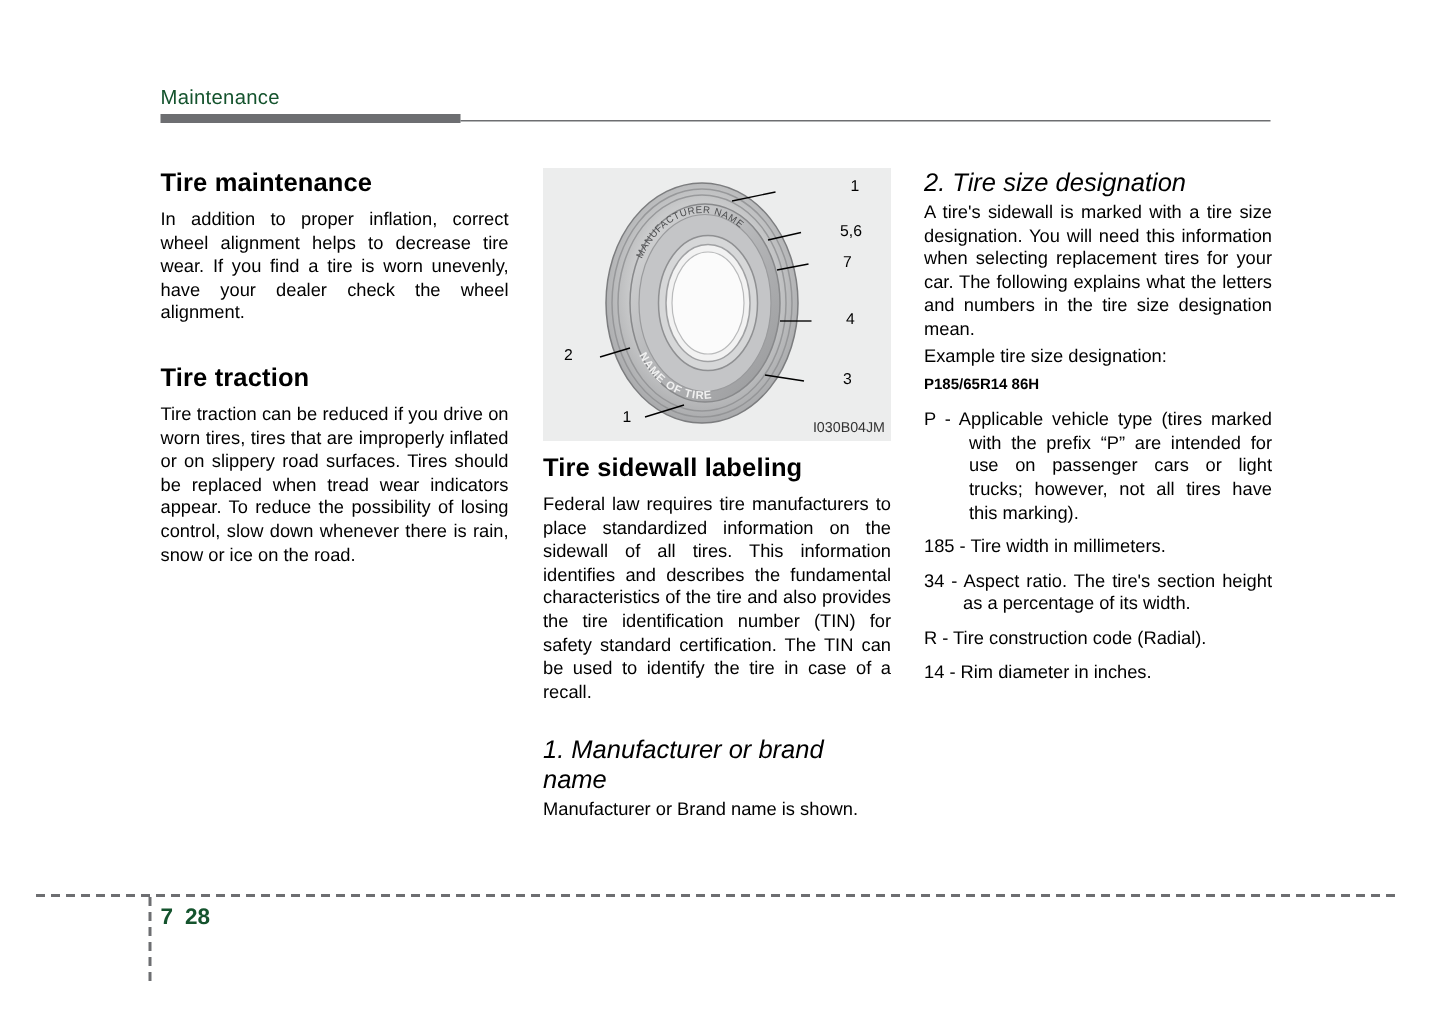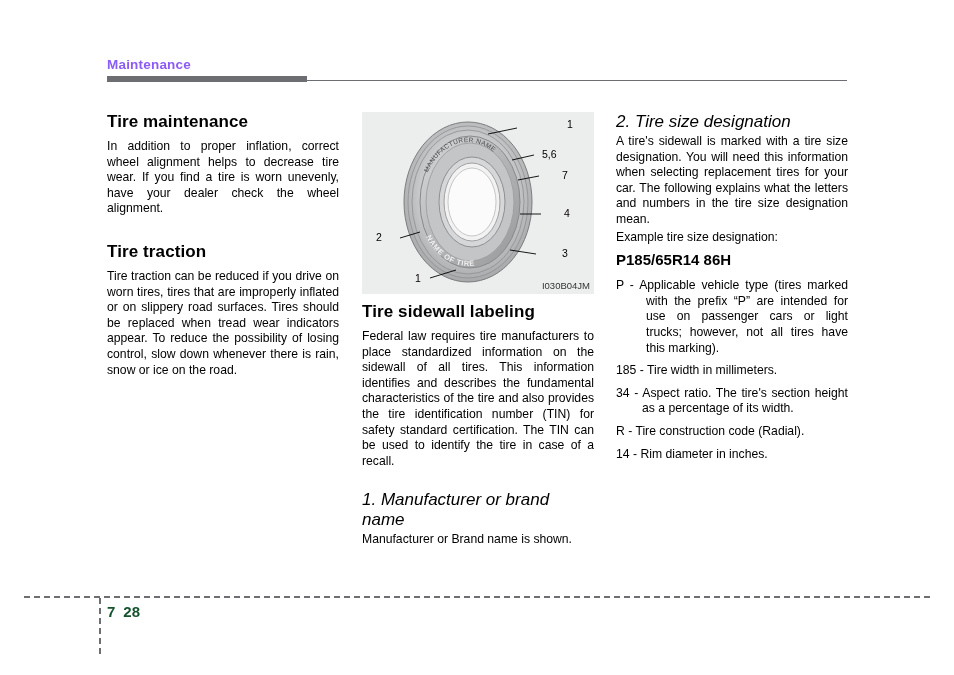--- a/index.html
+++ b/index.html
@@ -19,22 +19,22 @@
     width: 954px;
     height: 675px;
   }
 
   
   .header-title {
     position: absolute;
     left: 107px;
     top: 57px;
     font-size: 13.5px;
-    font-weight: bold;
-    color: #8b5cf6;
+    font-weight: normal;
+    color: #14532d;
     letter-spacing: 0.2px;
   }
   .header-rule-thick {
     position: absolute;
     left: 107px;
     top: 76px;
     width: 200px;
     height: 6px;
     background: #6d6e71;
   }
@@ -116,21 +116,21 @@
     display: block;
     padding-left: 26px;
     text-indent: -26px;
   }
   .deflist .hang2 {
     display: block;
     padding-left: 30px;
     text-indent: -30px;
   }
   .code-line {
-    font-size: 15px;
+    font-size: 10px;
     font-weight: bold;
     margin: 6px 0 10px 0;
   }
   .numhead {
     font-size: 17px;
     font-weight: normal;
     font-style: italic;
     margin: 0 0 2px 0;
   }
 
@@ -225,21 +225,21 @@
             <line x1="134" y1="62" x2="155" y2="58"></line>
             <line x1="136" y1="96" x2="157" y2="96"></line>
             <line x1="126" y1="132" x2="152" y2="136"></line>
             <line x1="36" y1="114" x2="16" y2="120"></line>
             <line x1="72" y1="152" x2="46" y2="160"></line>
           </g>
         </svg>
       </div>
 
       <div class="fignum" style="left:205px; top:6px;">1</div>
-      <div class="fignum" style="left:180px; top:36px;text-align:center;">5,6</div>
+      <div class="fignum" style="left:198px; top:36px;text-align:center;">5,6</div>
       <div class="fignum" style="left:200px; top:57px;">7</div>
       <div class="fignum" style="left:202px; top:95px;">4</div>
       <div class="fignum" style="left:200px; top:135px;">3</div>
       <div class="fignum" style="left:14px;  top:119px;">2</div>
       <div class="fignum" style="left:53px;  top:160px;">1</div>
 
       <div class="caption">I030B04JM</div>
     </div>
 
     <h2 class="sec-title" style="margin-top:8px;">Tire sidewall labeling</h2>

